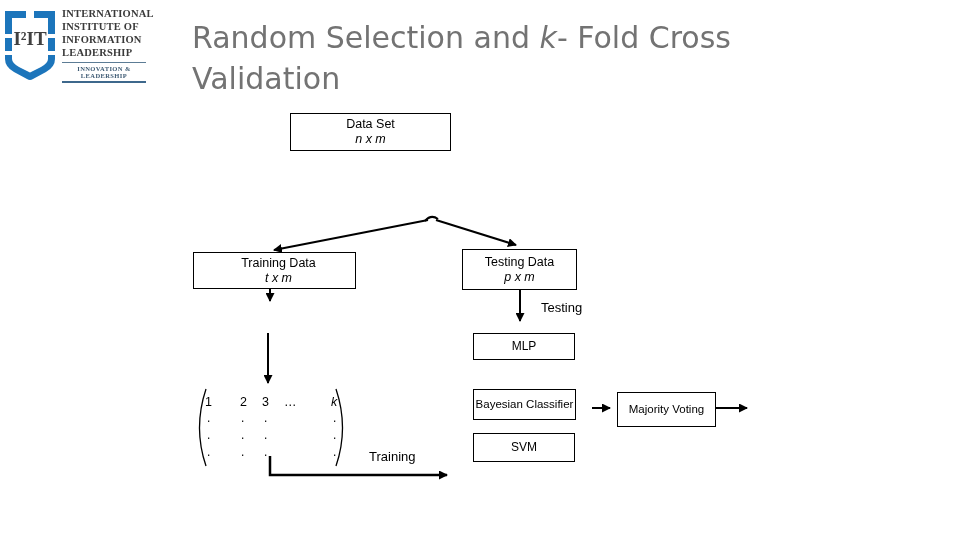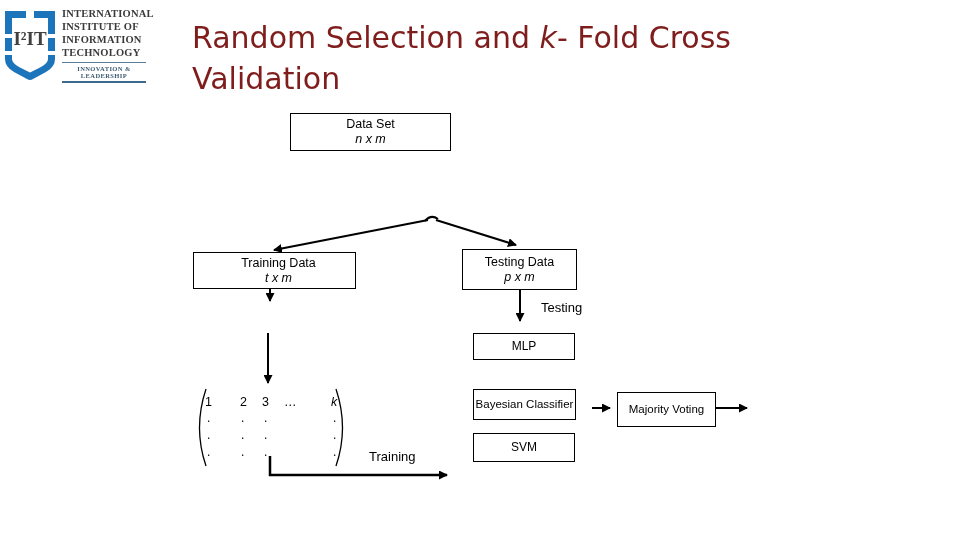--- a/index.html
+++ b/index.html
@@ -14,21 +14,21 @@
   #institute{position:absolute;left:60px;top:3px;width:86px;
              font-family:"Liberation Serif",serif;font-weight:bold;font-size:10.5px;
              line-height:13px;color:#3A3A3A;letter-spacing:.2px;}
   #tagline{position:absolute;left:60px;top:58px;width:84px;
            font-family:"Liberation Serif",serif;font-weight:bold;font-size:6.5px;
            letter-spacing:.4px;color:#3D5A73;text-align:center;
            border-top:1px solid #5C7C95;border-bottom:2px solid #3E688C;padding:2px 0 2px 0;}
 
   
   #title{position:absolute;left:192px;top:17px;width:606px;
-         font-family:"DejaVu Sans",sans-serif;font-size:30px;line-height:41px;color:#7f1d1d;}
+         font-family:"DejaVu Sans",sans-serif;font-size:30px;line-height:41px;color:#737373;}
   #title i{font-style:italic;}
 
   
   .box{position:absolute;border:1px solid #000;background:#fff;display:flex;
        flex-direction:column;align-items:center;justify-content:center;
        font-size:12px;line-height:15px;text-align:center;}
   .box i{font-style:italic;}
 
   #box-dataset {left:290px;top:113px;width:159px;height:36px;font-size:12.5px;}
   #box-split   {left:243px;top:189px;width:256px;height:23px;flex-direction:row;font-size:12.5px;}
@@ -62,21 +62,21 @@
       <path fill="#1C75BB" d="M53,5 h-21 v7 h14 v16 h7 z"></path>
       <rect fill="#1C75BB" x="3" y="32" width="7" height="13"></rect>
       <rect fill="#1C75BB" x="46" y="32" width="7" height="13"></rect>
       <path fill="#1C75BB" d="M3,49 L3,53 Q3,61 12,66 L25,73 Q28,75 31,73 L44,66 Q53,61 53,53 L53,49 L46,49 L46,53 Q46,57 39,61 L28,66.5 L17,61 Q10,57 10,53 L10,49 Z"></path>
     </svg>
     <div id="acronym">I²IT</div>
     <div id="institute">
       <div>INTERNATIONAL</div>
       <div>INSTITUTE OF</div>
       <div>INFORMATION</div>
-      <div>TECHNOLOGY</div>
+      <div>LEADERSHIP</div>
     </div>
     <div id="tagline">INNOVATION &amp; LEADERSHIP</div>
   </div>
 
   <div id="title"><span>Random Selection and </span><i>k</i><span>- Fold Cross Validation</span></div>
 
   <div id="box-dataset" class="box">
     <div>Data Set</div>
     <i>n x m</i>
   </div>

